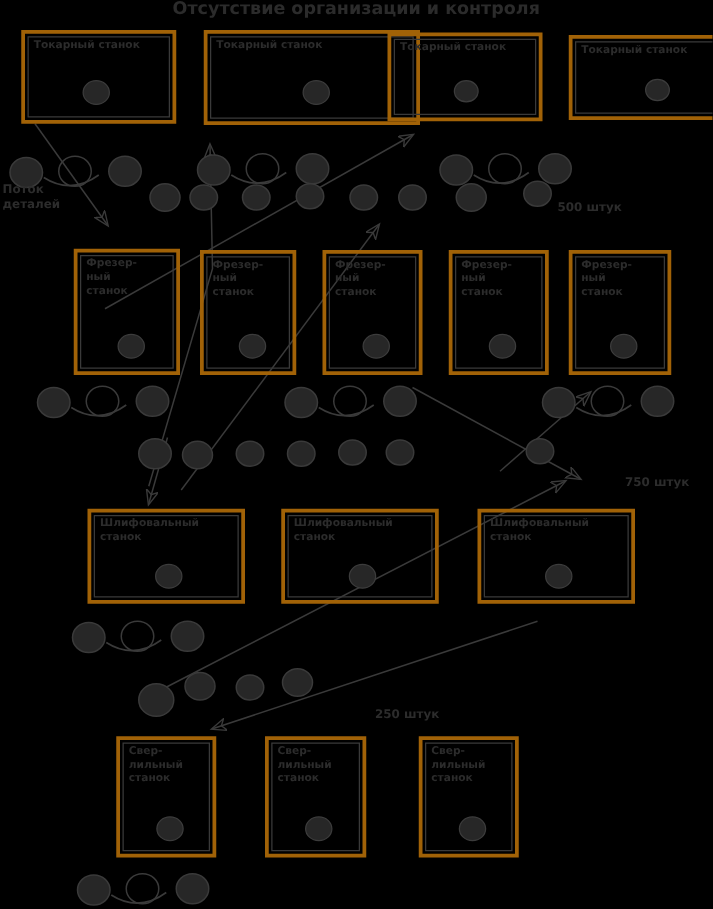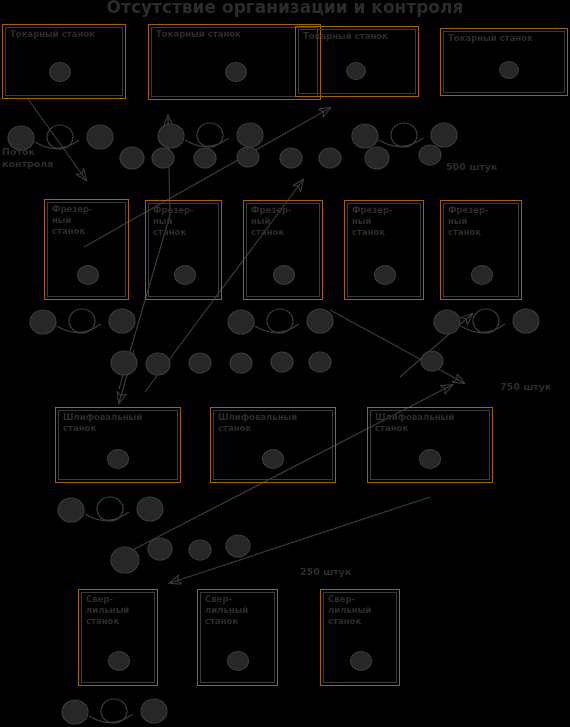--- a/index.html
+++ b/index.html
@@ -16,30 +16,31 @@
     background: #000000;
   }
   #stage svg { position: absolute; top: 0; left: 0; }
   .diagram-title {
     position: absolute;
     left: 0; top: -1px;
     width: 570px;
     text-align: center;
     font-family: "DejaVu Sans", sans-serif;
     font-weight: bold;
-    font-size: 17px;
+    font-size: 14px;
     line-height: 16px;
     color: #2b2b2b;
     letter-spacing: 0px;
     white-space: nowrap;
   }
   .machine {
     position: absolute;
-    border: 1px solid #a16207;
+    border: 3px solid #a16207;
     background: transparent;
+    margin-left: 15px;
   }
   .machine .inner {
     position: absolute;
     left: 2px; top: 2px; right: 2px; bottom: 2px;
     border: 1px solid #3a3a3a;
   }
   .machine .mlabel {
     position: absolute;
     left: 7px; top: 4px;
     font-family: "DejaVu Sans", sans-serif;
@@ -245,18 +246,18 @@
       <div class="machine" style="left: 320px; top: 589px; width: 80px; height: 97px;">
         <div class="inner"></div>
         <div class="mlabel">Свер-
 лильный
 станок</div>
         <div class="knob" style="left: 29px; top: 61px; width: 22px; height: 20px;"></div>
       </div>
     </div>
 
   <div class="note" style="left:2px; top:146px;">Поток
-контроля</div>
+деталей</div>
   <div class="note" style="left:446px; top:161px;">500 штук</div>
   <div class="note" style="left:464px; top:381px;margin-left:36px;">750 штук</div>
   <div class="note" style="left:300px; top:566px;text-align:right;">250 штук</div>
 
 </div>
 
 </body></html>

